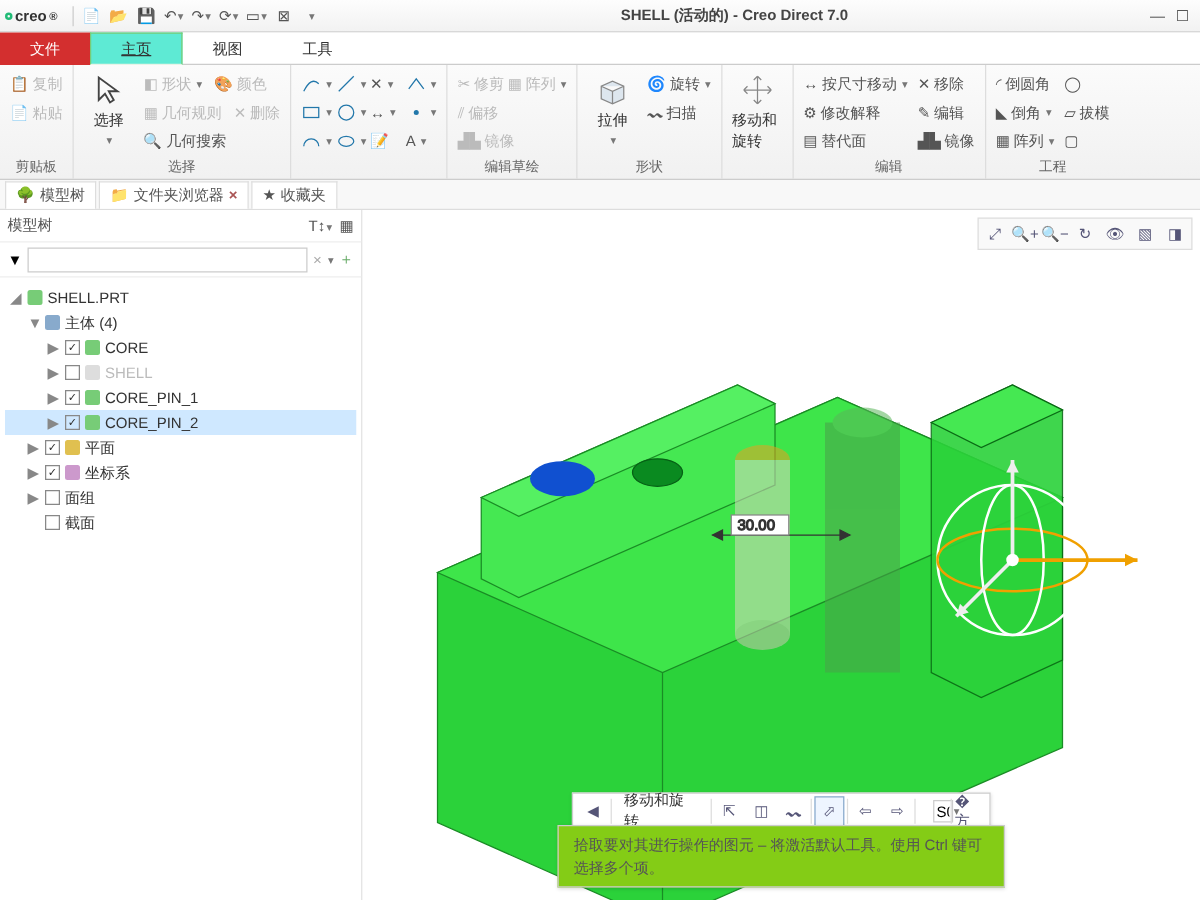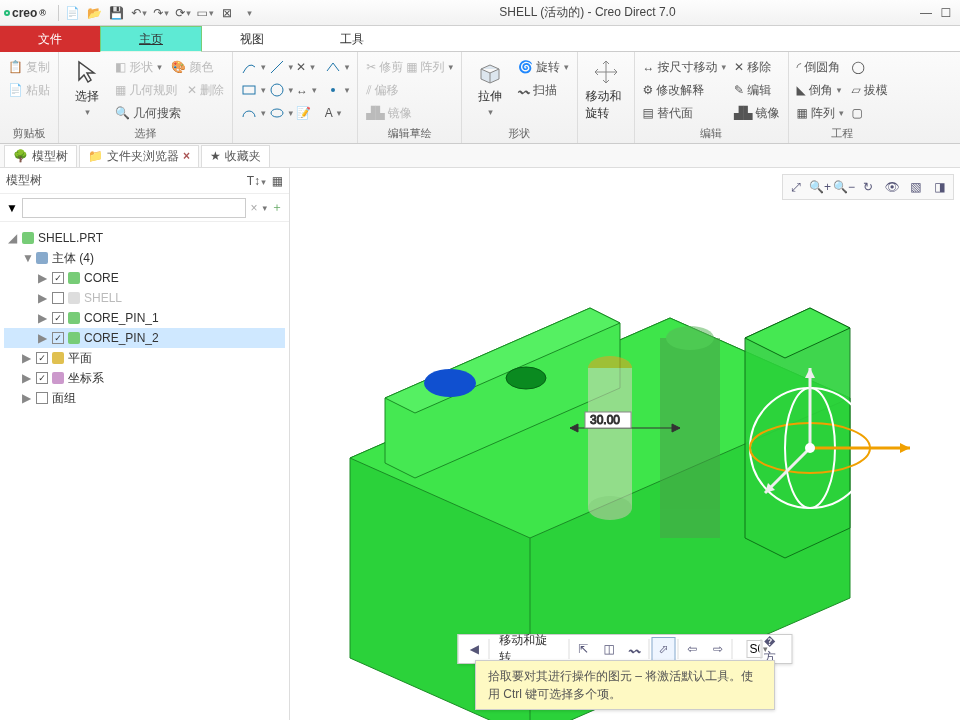--- a/index.html
+++ b/index.html
@@ -5,26 +5,26 @@
 * { box-sizing: border-box; margin: 0; padding: 0; font-family: "Microsoft YaHei", Arial, sans-serif; font-size: 12px; }
 body { width: 960px; height: 720px; background: #f0f0f0; overflow: hidden; position: relative; }
 
 
 .titlebar { height: 26px; background: linear-gradient(#fdfdfd,#f2f2f2); display: flex; align-items: center; padding: 0 4px; border-bottom: 1px solid #d0d0d0; }
 .logo { font-weight: bold; color: #333; display:flex; align-items:center; gap:2px;justify-content:flex-end;}
 .logo-dot{ width:6px;height:6px;border:2px solid #2b7; border-radius:50%; display:inline-block;}
 .qat { display: flex; gap: 2px; margin-left: 10px; align-items:center;}
 .qat .btn, .winbtn { width: 20px; height: 20px; display:flex; align-items:center; justify-content:center; color:#555; cursor:pointer; border-radius:2px;}
 .qat .sep{ width:1px;height:16px;background:#ccc;margin:0 2px;}
-.title { flex:1; text-align:center; color:#444; font-size:12px;}
+.title { flex:1; text-align:center; color:#444; font-size:12px;font-weight:bold;}
 .winbtns{ display:flex; gap:0;}
 
 
 .ribbon-tabs { height: 26px; background: #fff; display:flex; border-bottom:1px solid #ccc;}
-.tab { padding: 0 38px; height:26px; display:flex; align-items:center; color:#333; cursor:pointer;}
+.tab { padding: 0 24px; height:26px; display:flex; align-items:center; color:#333; cursor:pointer;}
 .tab.file { background:#d32f2f; color:#fff;}
 .tab.active { background:#5eead4; border:1px solid #7c7; border-bottom:1px solid #e8f4e8; margin-bottom:-1px;text-decoration:underline;}
 
 
 .ribbon { height: 92px; background: linear-gradient(#fbfbfb,#f1f1f1); border-bottom:1px solid #ccc; display:flex;}
 .group { border-right:1px solid #ddd; padding:4px 6px 2px 6px; display:flex; flex-direction:column; justify-content:space-between; position:relative;}
 .group-label{ text-align:center; color:#666; font-size:11px; padding-top:2px;}
 .group-body{ display:flex; gap:4px; flex:1;}
 .bigbtn{ width:44px; display:flex; flex-direction:column; align-items:center; gap:2px; padding:2px; cursor:pointer; color:#333;}
 .bigbtn.dim{ color:#aaa;}
@@ -65,21 +65,21 @@
 .view-toolbar{ position:absolute; top:6px; right:6px; display:flex; gap:2px; background:#f9f9f9; border:1px solid #ddd; padding:2px;}
 .vtb{ width:22px;height:20px;display:flex;align-items:center;justify-content:center;color:#557;cursor:pointer;}
 .canvas{ position:absolute; inset:0;}
 
 
 .bottom-bar{ position:absolute; left:50%; transform:translateX(-50%); bottom:56px; background:#fff; border:1px solid #ccc; display:flex; align-items:center; height:30px; padding:0 4px; gap:2px; box-shadow:0 1px 3px rgba(0,0,0,.15);}
 .bb{ width:24px;height:24px; display:flex;align-items:center;justify-content:center; color:#557; cursor:pointer;}
 .bb.txt{ width:auto; padding:0 8px; color:#333;}
 .bb.sel{ border:1px solid #8ac; background:#eef5ff;}
 .bb input{ width:16px;height:18px;border:1px solid #ccc; padding:0 2px;margin-left:20px;}
-.hint{ position:absolute; left:50%; transform:translateX(-50%); bottom:10px; background:#fef9c3; border:1px solid #ccc; padding:6px 12px; color:#555; width:300px; line-height:1.5; box-shadow:0 1px 3px rgba(0,0,0,.15);}
+.hint{ position:absolute; left:50%; transform:translateX(-50%); bottom:10px; background:#84cc16; border:1px solid #ccc; padding:6px 12px; color:#555; width:358px; line-height:1.5; box-shadow:0 1px 3px rgba(0,0,0,.15);}
 
 .sep-v{width:1px;height:20px;background:#ddd;}
 </style>
 </head>
 <body>
 
 <div class="titlebar">
   <div class="logo">
     <span class="logo-dot"></span>
     <span>creo</span>
@@ -325,20 +325,25 @@
           <span class="tw">▶</span>
           <span class="cb on"></span> 
           <span class="tiny-ico p"></span> 
           <span>坐标系</span>
         </div>
       <div class="node ind1">
           <span class="tw">▶</span>
           <span class="cb"></span> 
           <span>面组</span>
         </div>
+      <div class="node ind1">
+          <span class="tw"></span>
+          <span class="cb"></span> 
+          <span>截面</span>
+        </div>
     </div>
   </div>
 
   <div class="canvas-wrap">
     <div class="view-toolbar">
       <div class="vtb">⤢</div>
       <div class="vtb">🔍+</div>
       <div class="vtb">🔍−</div>
       <div class="vtb">↻</div>
       <div class="vtb">👁</div>

